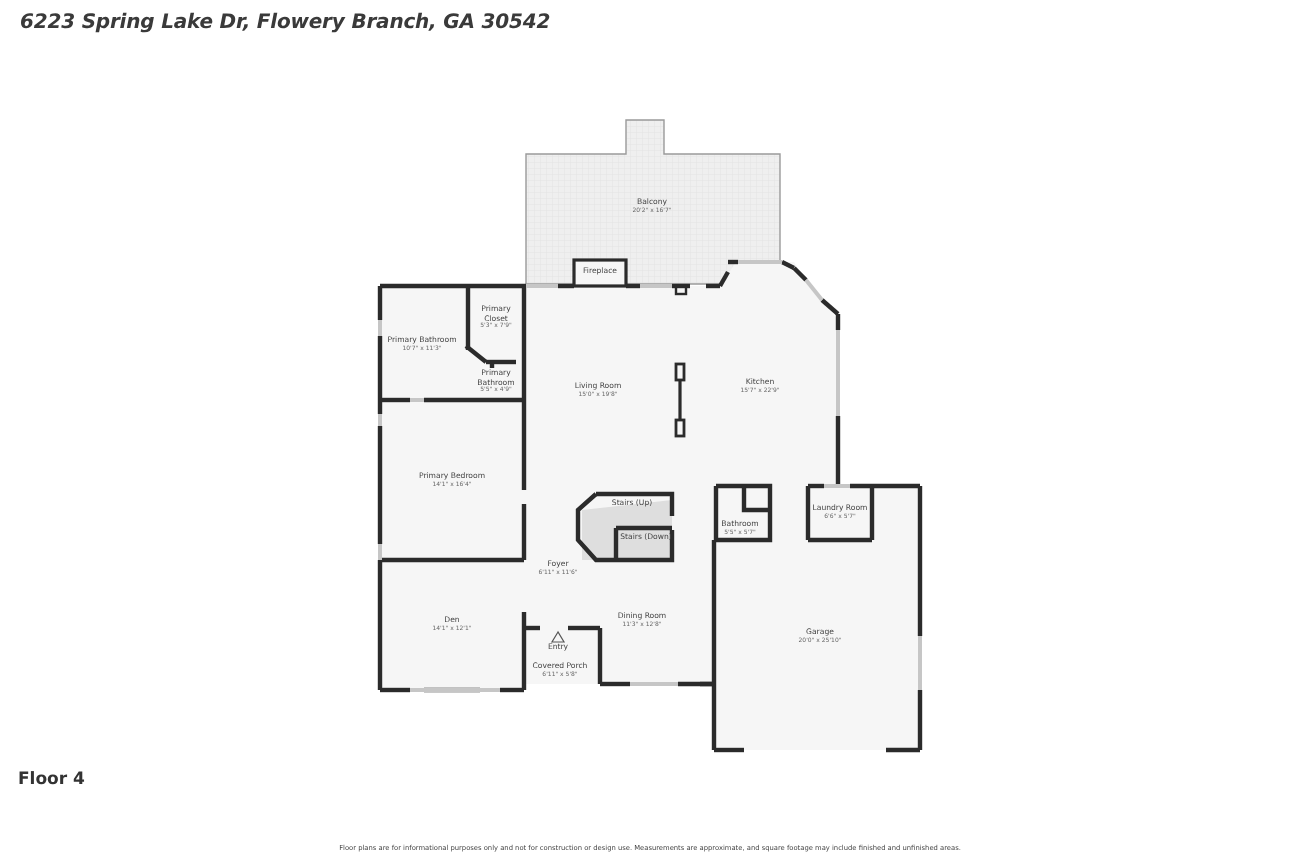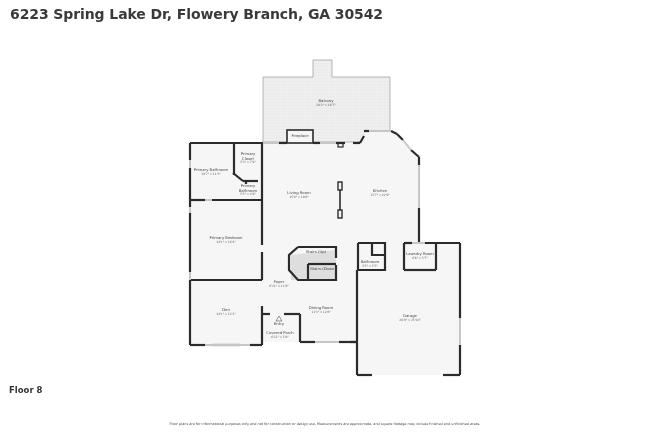--- a/index.html
+++ b/index.html
@@ -1,22 +1,22 @@
 <!DOCTYPE html>
 <html><head>
   <meta charset="utf-8">
   <style>
     html, body { margin: 0; padding: 0; }
     body {
       width: 650px; height: 433px; background: #ffffff; position: relative; overflow: hidden;
       font-family: "Liberation Sans", "DejaVu Sans", sans-serif; color: #333;
     }
     .address {
-      position: absolute; left: 10px; top: 6px; font-size: 14px; font-weight: bold; color: #3a3a3a;
-      font-family: "DejaVu Sans", sans-serif; letter-spacing: -0.1px;
+      position: absolute; left: 10px; top: 6px; font-size: 10px; font-weight: bold; color: #3a3a3a;
+      font-family: "DejaVu Sans", sans-serif; letter-spacing: -0.1px; font-style: italic;
     }
     .floor-label {
       position: absolute; left: 9px; top: 385px; font-size: 8.5px; font-weight: bold; color: #333;
       font-family: "DejaVu Sans", sans-serif;
     }
     .disclaimer {
       position: absolute; left: 0; width: 650px; top: 422px; text-align: center; font-size: 3.4px; color: #444;
       font-family: "DejaVu Sans", sans-serif;
     }
     svg.plan { position: absolute; left: 0; top: 0; }
@@ -206,14 +206,14 @@
 </div>
 <div class="room-label" style="left:321px;top:310px;">
   <span class="name">Dining Room</span>
   <span class="dims">11'3" x 12'8"</span>
 </div>
 <div class="room-label" style="left:410px;top:318px;">
   <span class="name">Garage</span>
   <span class="dims">20'0" x 25'10"</span>
 </div>
 
-<div class="floor-label">Floor 8</div>
+<div class="floor-label">Floor 4</div>
 <div class="disclaimer">Floor plans are for informational purposes only and not for construction or design use. Measurements are approximate, and square footage may include finished and unfinished areas.</div>
 
 </body></html>

